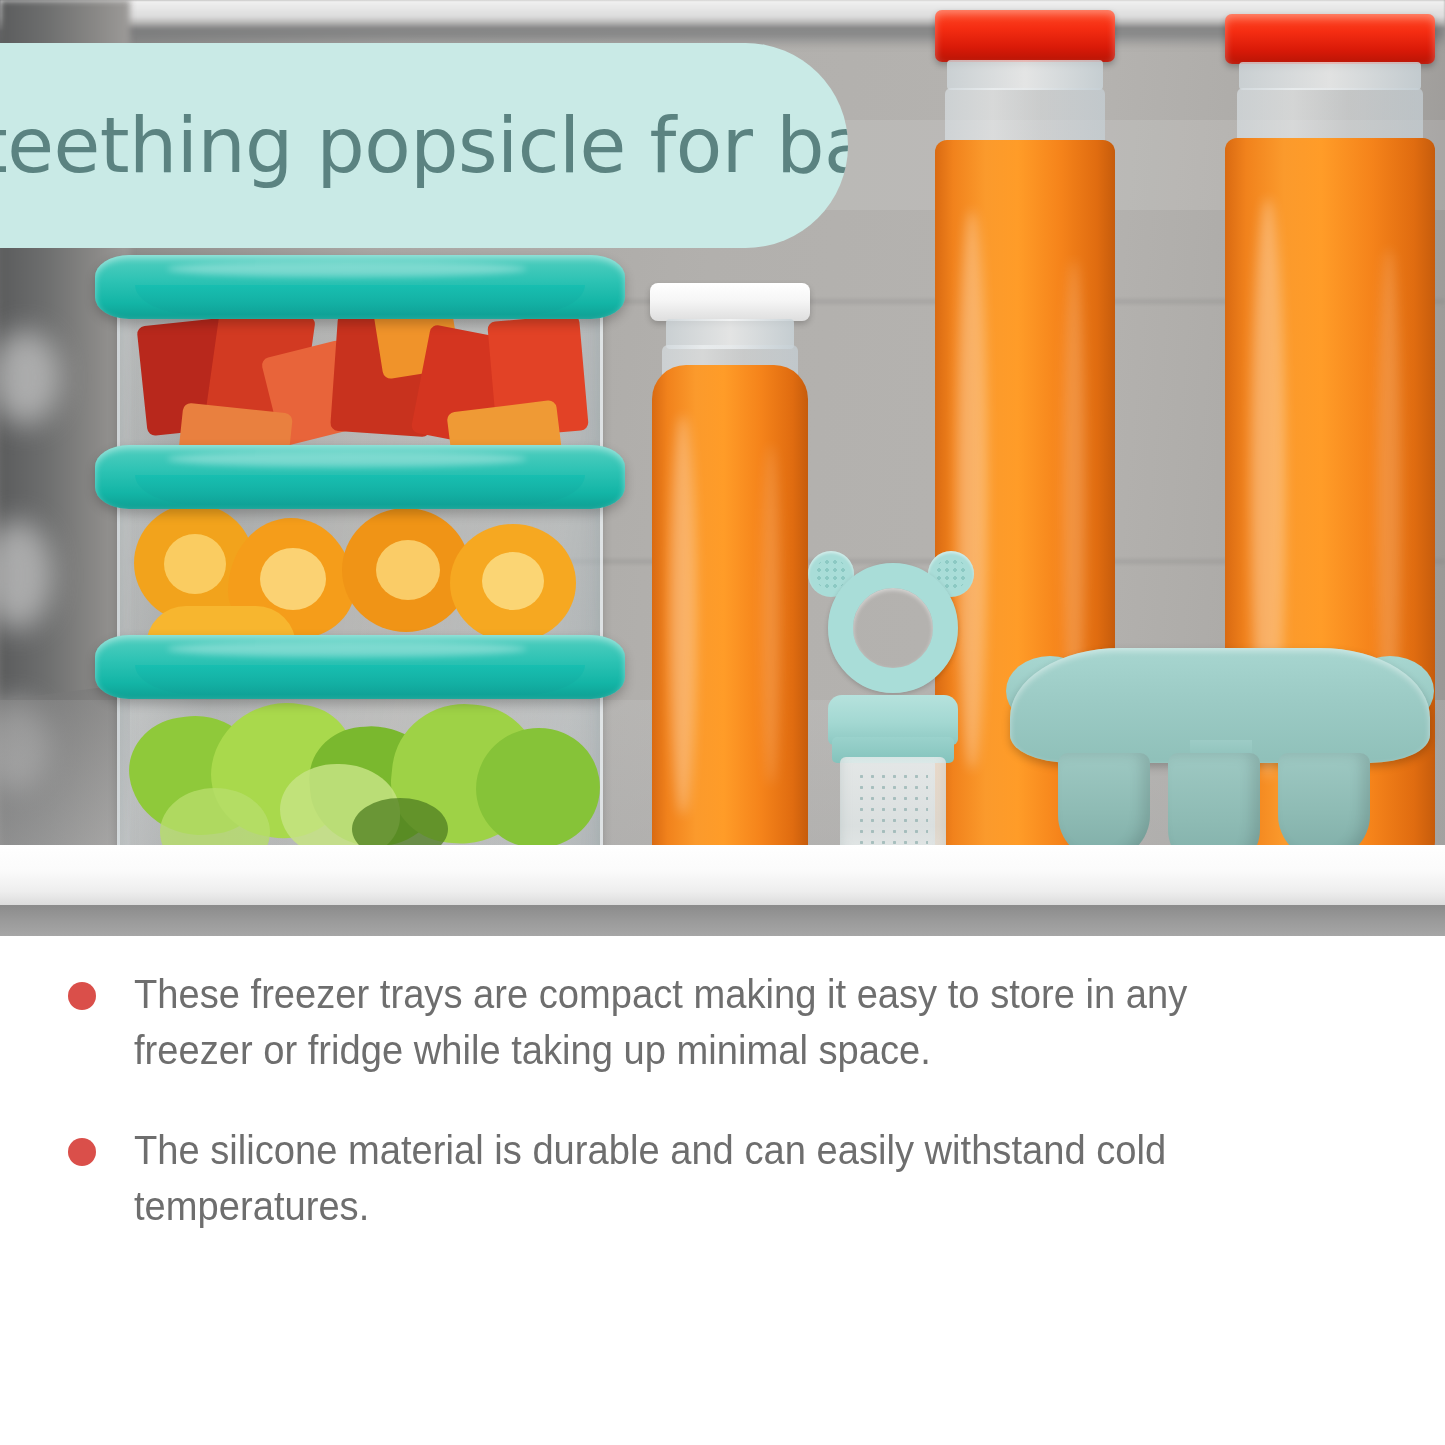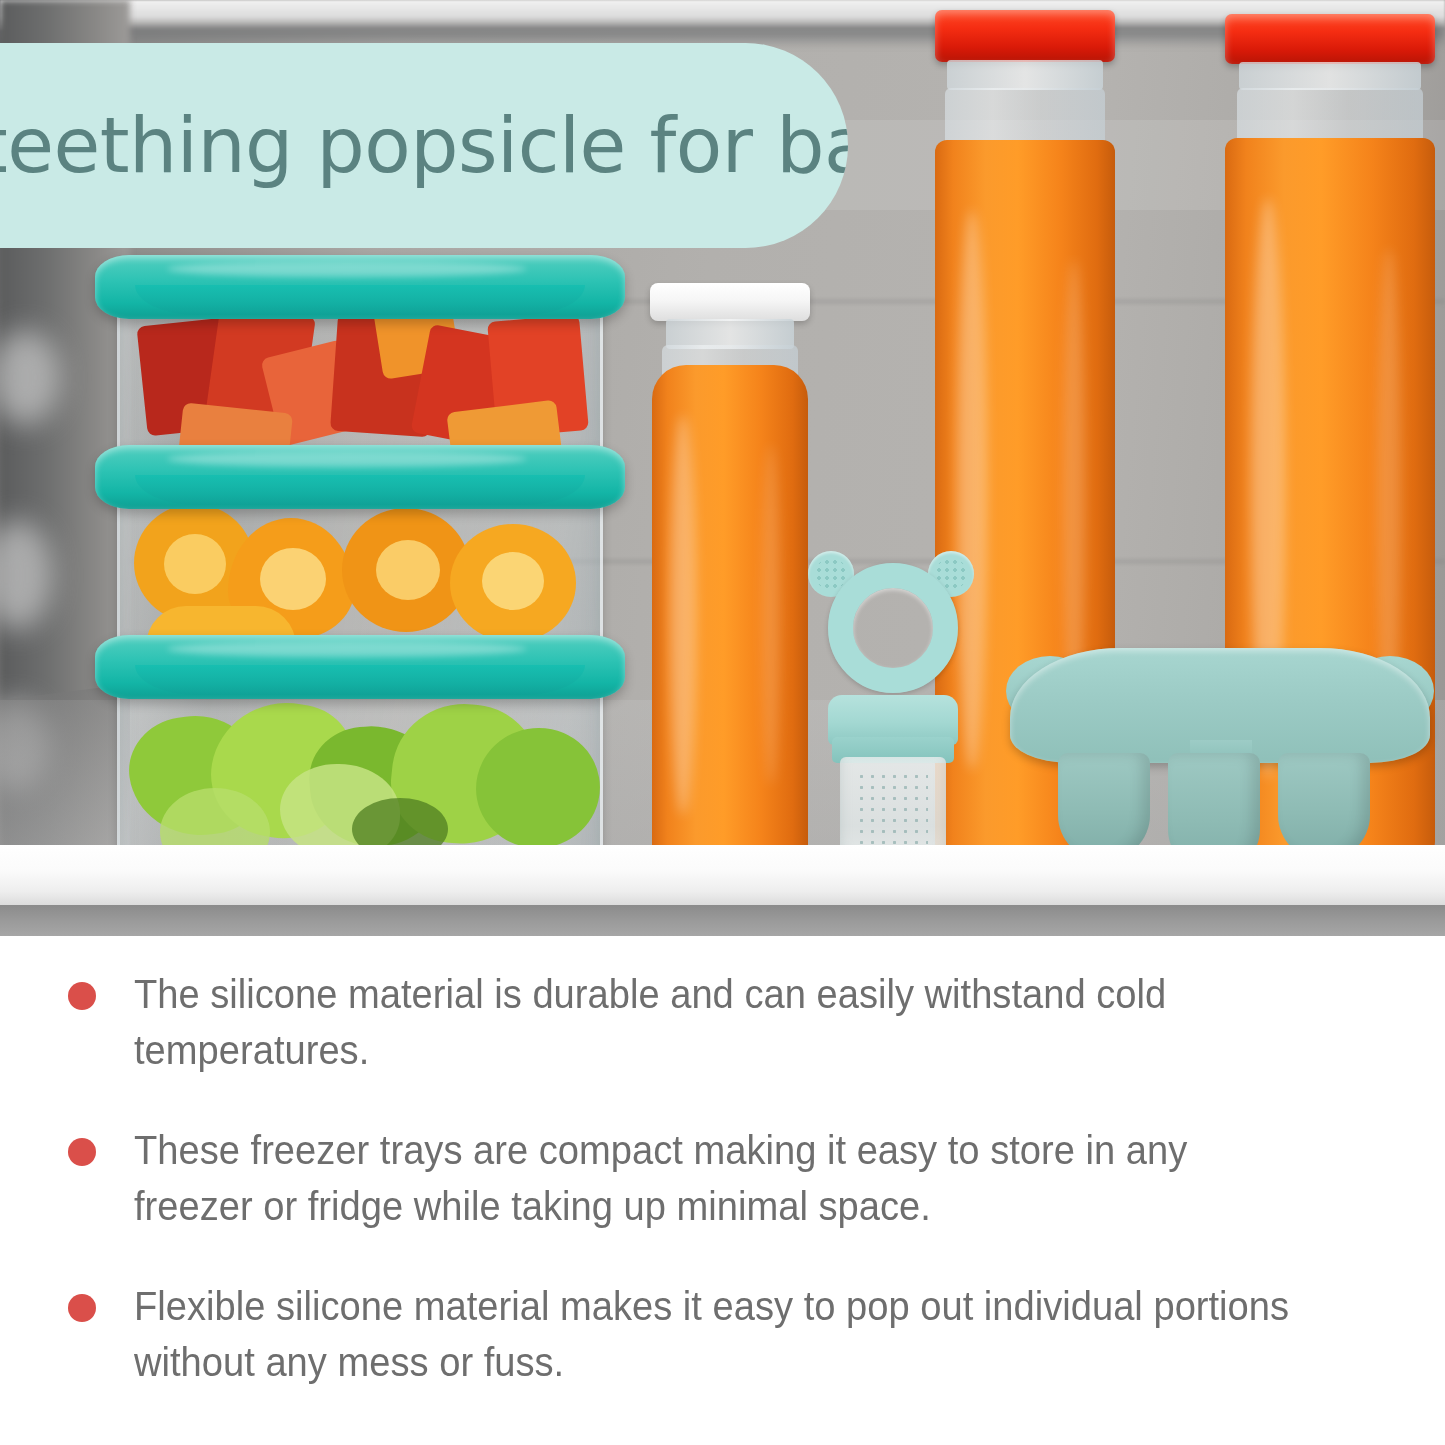--- a/index.html
+++ b/index.html
@@ -362,27 +362,23 @@
 
     <div class="banner">
       <div class="banner-text">teething popsicle for baby</div>
     </div>
   </div>
 
   <div class="panel">
 
     <div class="bullet-row">
       <div class="bullet-dot"></div>
-      <div class="bullet-text"> The silicone material is durable and can easily withstand cold temperatures.</div>
+      <div class="bullet-text">These freezer trays are compact making it easy to store in any freezer or fridge while taking up minimal space.</div>
     </div>
 
     <div class="bullet-row">
       <div class="bullet-dot"></div>
-      <div class="bullet-text">These freezer trays are compact making it easy to store in any freezer or fridge while taking up minimal space.</div>
-    </div>
-
-    <div class="bullet-row">
-      <div class="bullet-dot"></div>
-      <div class="bullet-text"> Flexible silicone material makes it easy to pop out individual portions without any mess or fuss.</div>
-    </div>
+      <div class="bullet-text"> The silicone material is durable and can easily withstand cold temperatures.</div>
+    </div>
+
   </div>
 
 </div>
 
 </body></html>

